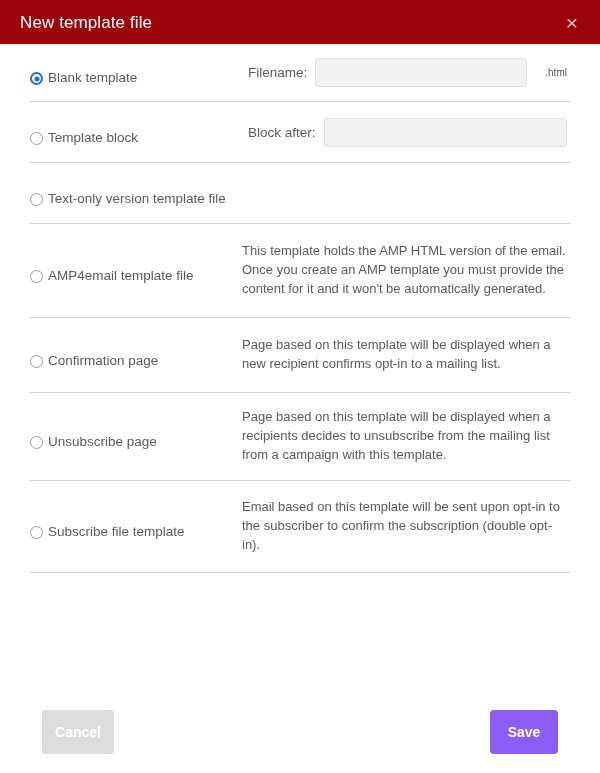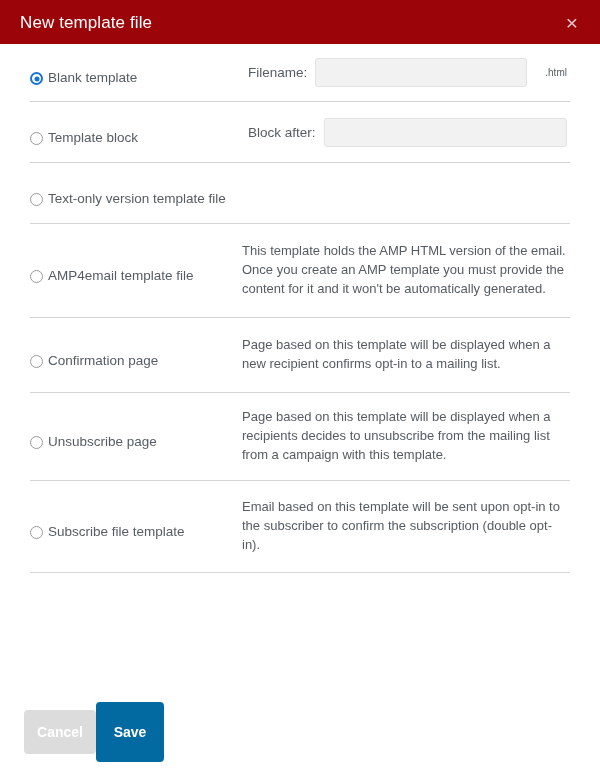--- a/index.html
+++ b/index.html
@@ -173,43 +173,44 @@
   .row-h-6 { height: 88px; }
   .row-h-7 { height: 92px; }
   .row-h-8 { height: 92px; }
 
   
   .dialog-footer {
     height: 83px;
     min-height: 83px;
     display: flex;
     align-items: center;
-    padding: 0 24px;
+    justify-content: space-between;
+    padding: 0 42px;
     box-sizing: border-box;
   }
   .btn {
     border: none;
     border-radius: 4px;
     font-family: "Liberation Sans", sans-serif;
     font-size: 14px;
     font-weight: bold;
     cursor: pointer;
     box-sizing: border-box;
   }
   .btn-cancel {
     background: #dcdcdc;
     color: #ffffff;
     width: 72px;
     height: 44px;
   }
   .btn-save {
-    background: #0369a1;
+    background: #8b5cf6;
     color: #ffffff;
     width: 68px;
-    height: 60px;
+    height: 44px;
   }
 </style>
 </head>
 <body>
 
 <div class="dialog">
 
   <div class="dialog-header">
     <span class="dialog-title">New template file</span>
     <span class="close-icon">×</span>

